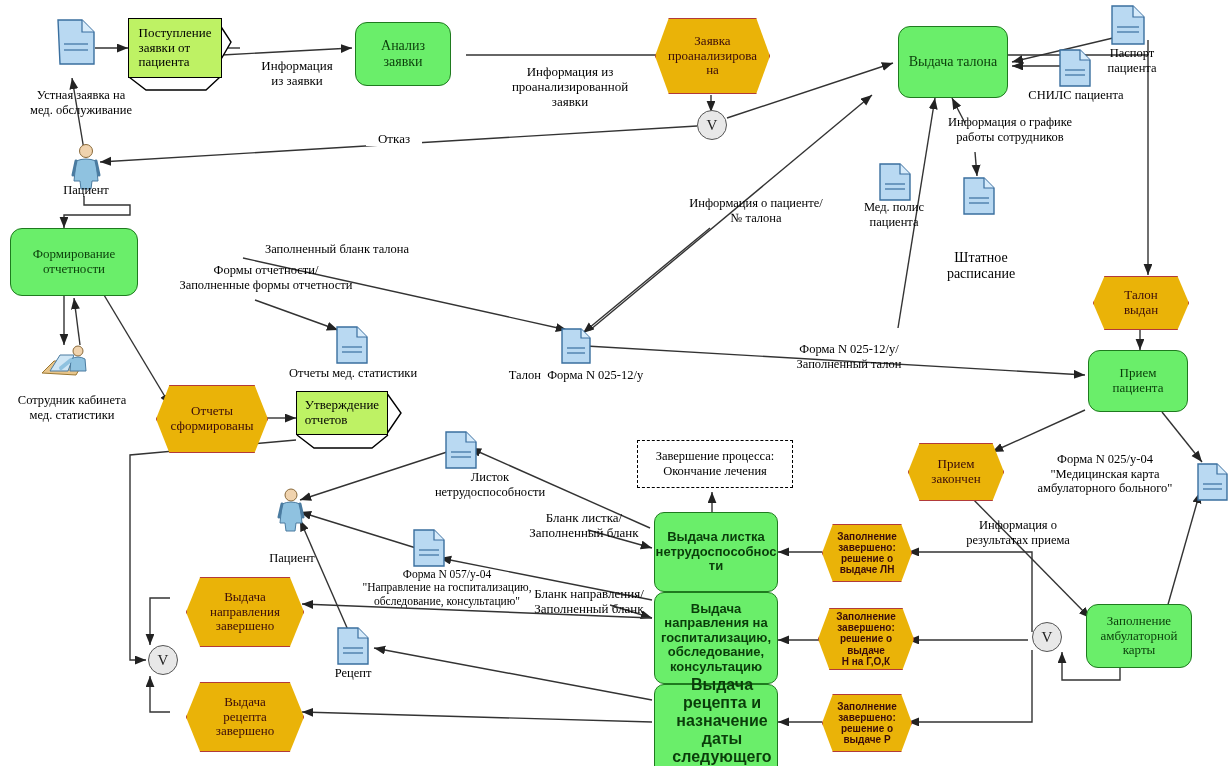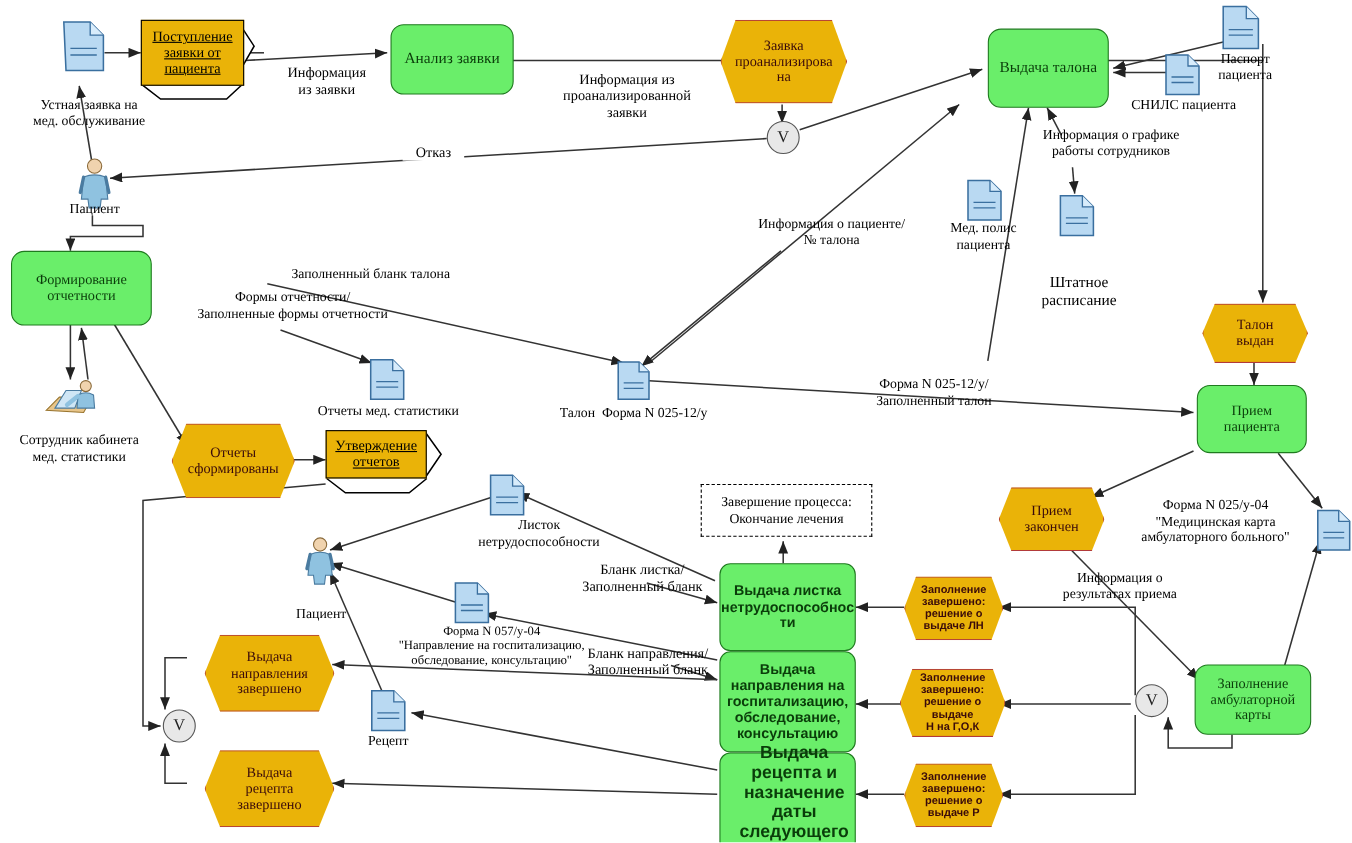--- a/index.html
+++ b/index.html
@@ -23,23 +23,23 @@
   .hex{
     background:#eab308;border:1.5px solid #b23a3a;
     clip-path:polygon(12% 0%,88% 0%,100% 50%,88% 100%,12% 100%,0% 50%);
     display:flex;align-items:center;justify-content:center;text-align:center;
     color:#3a0b0b;line-height:1.12;padding:0 6px;
   }
   .hex.sans{font-family:"Liberation Sans","DejaVu Sans",sans-serif;font-weight:bold;}
 
   
   .docbox{
-    background:#eab308;border:1.5px solid #000;
-    display:flex;align-items:center;justify-content:center;text-align:center;
-    color:#000;line-height:1.14;padding:2px 4px;z-index:3;text-decoration:underline;
+    background:#bef264;border:1.5px solid #000;
+    display:flex;align-items:center;justify-content:center;text-align:left;
+    color:#000;line-height:1.14;padding:2px 4px;z-index:3;
   }
   .doctail{position:absolute;pointer-events:none;z-index:2;}
 
   
   .dashbox{
     background:#fff;border:1.5px dashed #000;
     display:flex;align-items:center;justify-content:center;text-align:center;
     line-height:1.18;padding:3px 6px;color:#000;
   }
 
@@ -170,21 +170,21 @@
 
       <path d="M652,722 L302,712"></path>
     </g>
 
     <g stroke="#333" stroke-width="1.4" fill="none">
       <path d="M222,48 L240,48"></path>
       <path d="M1148,55 L1148,40"></path>
     </g>
   </svg>
 
-  <div class="node proc" style="left:355px;top:22px;width:112px;height:64px;font-size:14px;">Анализ заявки</div>
+  <div class="node proc" style="left:355px;top:22px;width:96px;height:64px;font-size:14px;">Анализ заявки</div>
 
   <div class="node proc" style="left:898px;top:26px;width:110px;height:72px;font-size:14px;">Выдача талона</div>
 
   <div class="node proc" style="left:10px;top:228px;width:128px;height:68px;font-size:13px;white-space:pre-line;">Формирование
 отчетности</div>
 
   <div class="node proc" style="left:1088px;top:350px;width:100px;height:62px;font-size:13px;white-space:pre-line;">Прием
 пациента</div>
 
   <div class="node proc" style="left:1086px;top:604px;width:106px;height:64px;font-size:13px;white-space:pre-line;">Заполнение

